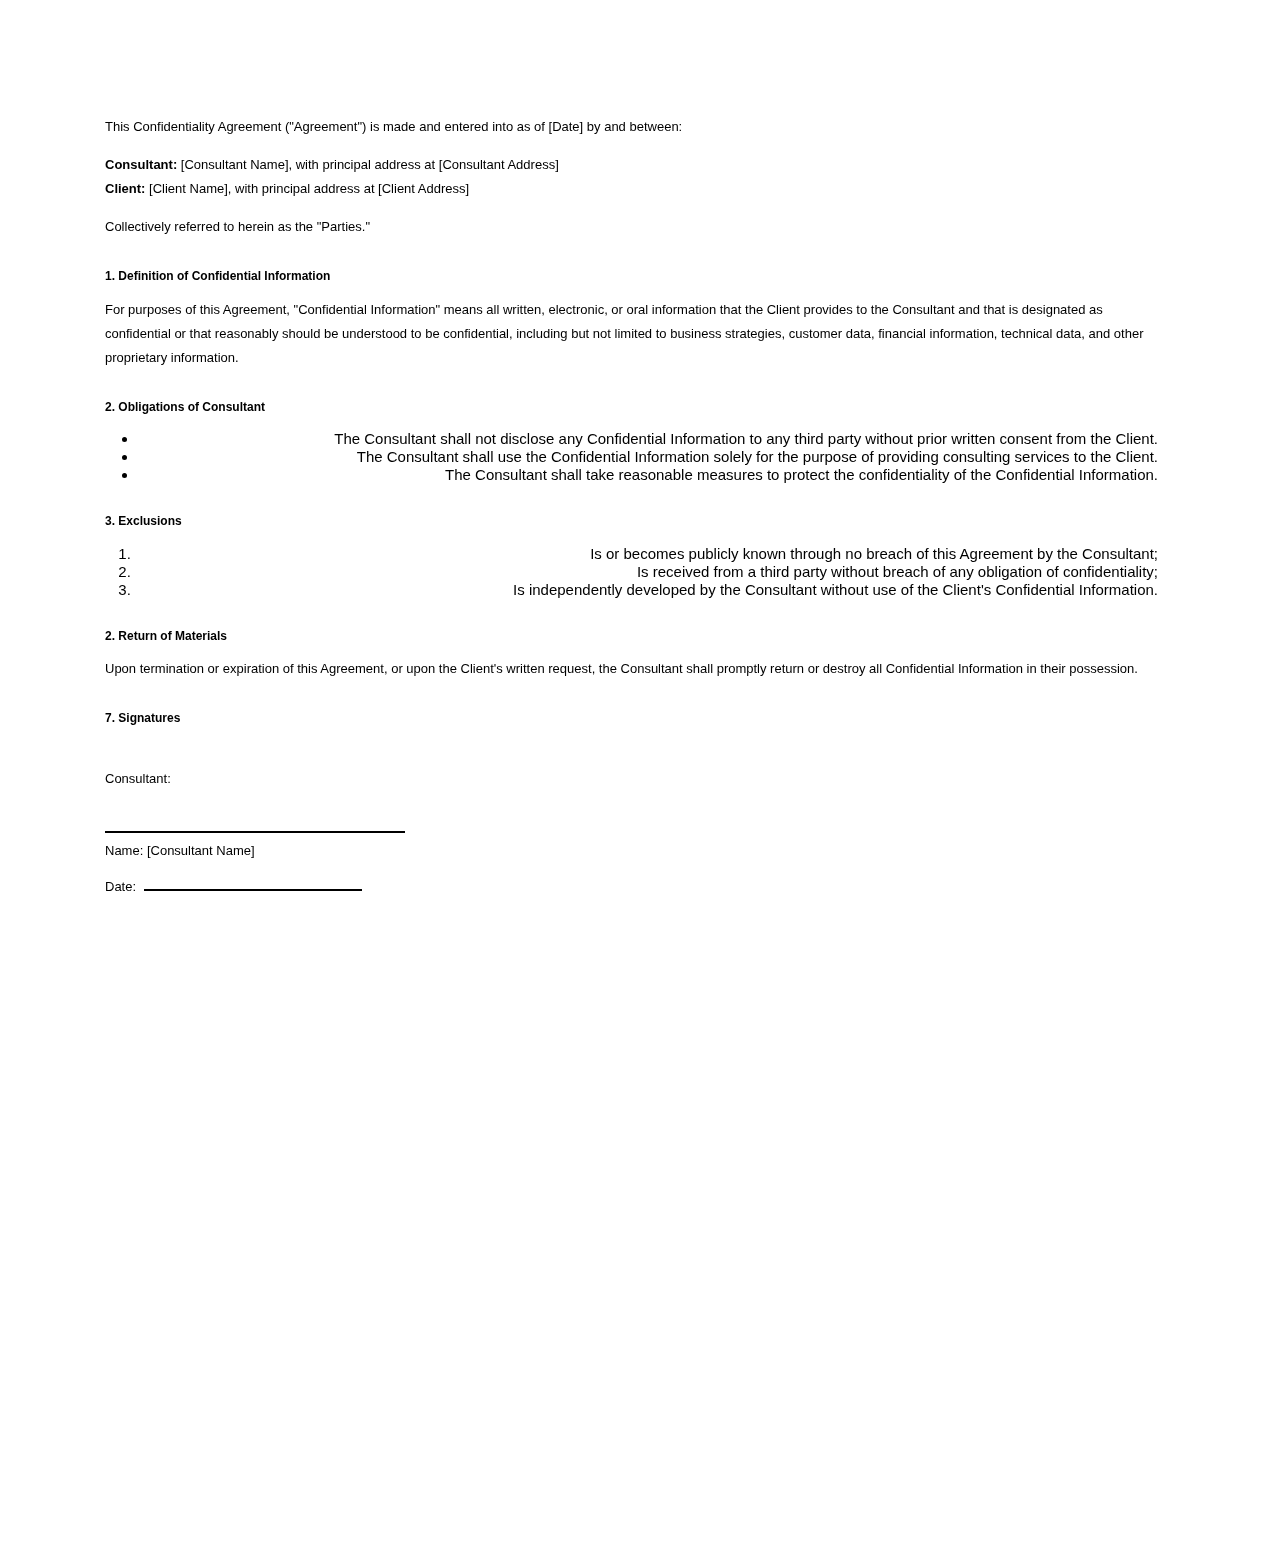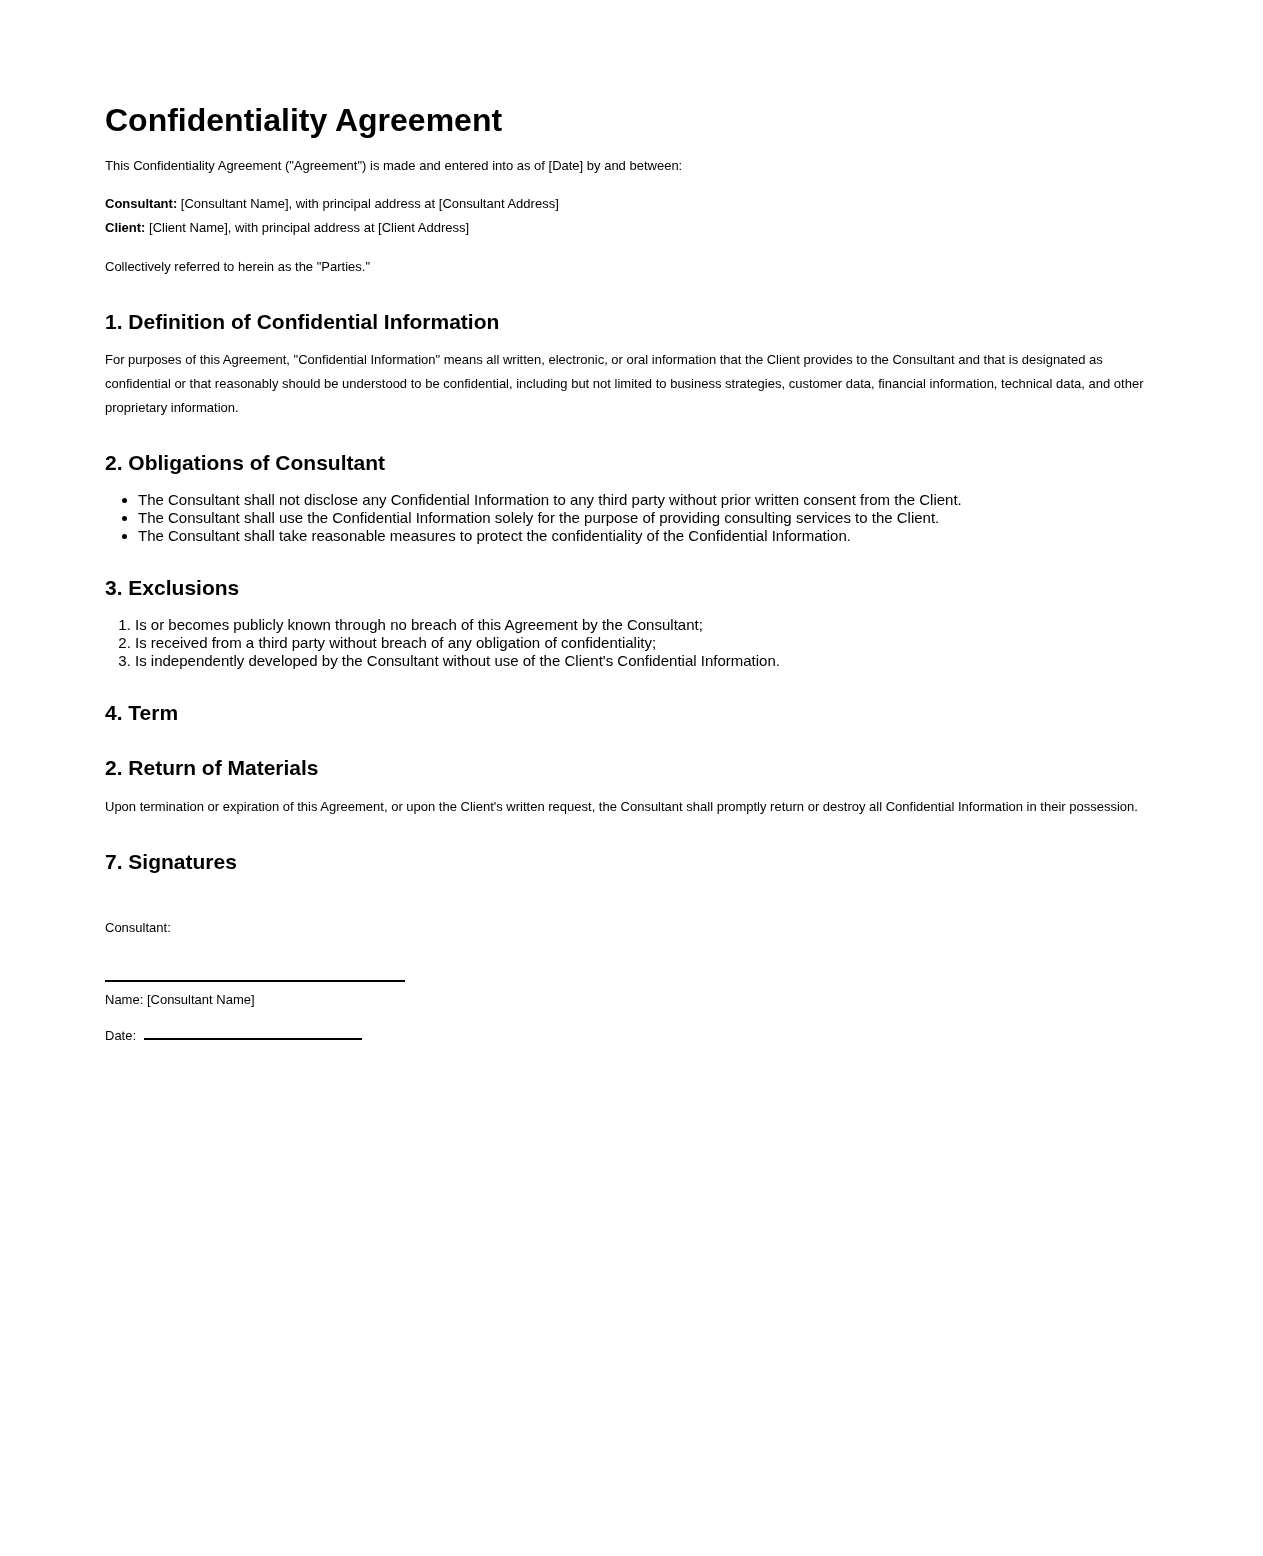--- a/index.html
+++ b/index.html
@@ -21,36 +21,37 @@
     font-weight: bold;
     margin: 0 0 15px 0;
     line-height: 1.2;
   }
   p {
     font-size: 13px;
     line-height: 1.85;
     margin: 14px 0;
   }
   h3 {
-    font-size: 21px;
+    font-size: 12px;
     font-weight: bold;
     margin: 30px 0 12px 0;
     line-height: 1.2;
   }
   ul.bullets {
     margin: 16px 0 14px 0;
     padding-left: 33px;
   }
   ol.numbered {
     margin: 16px 0 14px 0;
     padding-left: 30px;
   }
   li {
     font-size: 15px;
     line-height: 1.2;
+    text-align: right;
   }
   .sig-start {
     margin-top: 42px;
   }
   .sig-line {
     width: 300px;
     height: 0;
     border-top: 2px solid #000000;
     margin: 40px 0 0 0;
   }
@@ -67,21 +68,20 @@
     border-bottom: 2px solid #000000;
     margin-left: 4px;
     vertical-align: baseline;
   }
 </style>
 </head>
 <body>
 
 <div class="page">
 
-  <h1>Confidentiality Agreement</h1>
 
   <p>This Confidentiality Agreement ("Agreement") is made and entered into as of [Date] by and between:</p>
 
   <p>
     <strong>Consultant:</strong><span> [Consultant Name], with principal address at [Consultant Address]</span><br>
     <strong>Client:</strong><span> [Client Name], with principal address at [Client Address]</span>
   </p>
 
   <p>Collectively referred to herein as the "Parties."</p>
 
@@ -95,21 +95,20 @@
     <li>The Consultant shall take reasonable measures to protect the confidentiality of the Confidential Information.</li>
   </ul>
 
   <h3>3. Exclusions</h3>
   <ol class="numbered">
     <li>Is or becomes publicly known through no breach of this Agreement by the Consultant;</li>
     <li>Is received from a third party without breach of any obligation of confidentiality;</li>
     <li>Is independently developed by the Consultant without use of the Client's Confidential Information.</li>
   </ol>
 
-  <h3>4. Term</h3>
 
   <h3>2. Return of Materials</h3>
   <p>Upon termination or expiration of this Agreement, or upon the Client's written request, the Consultant shall promptly return or destroy all Confidential Information in their possession.</p>
 
 
   <h3>7. Signatures</h3>
 
   <p class="sig-start">Consultant:</p>
 
   <div class="sig-line"></div>

